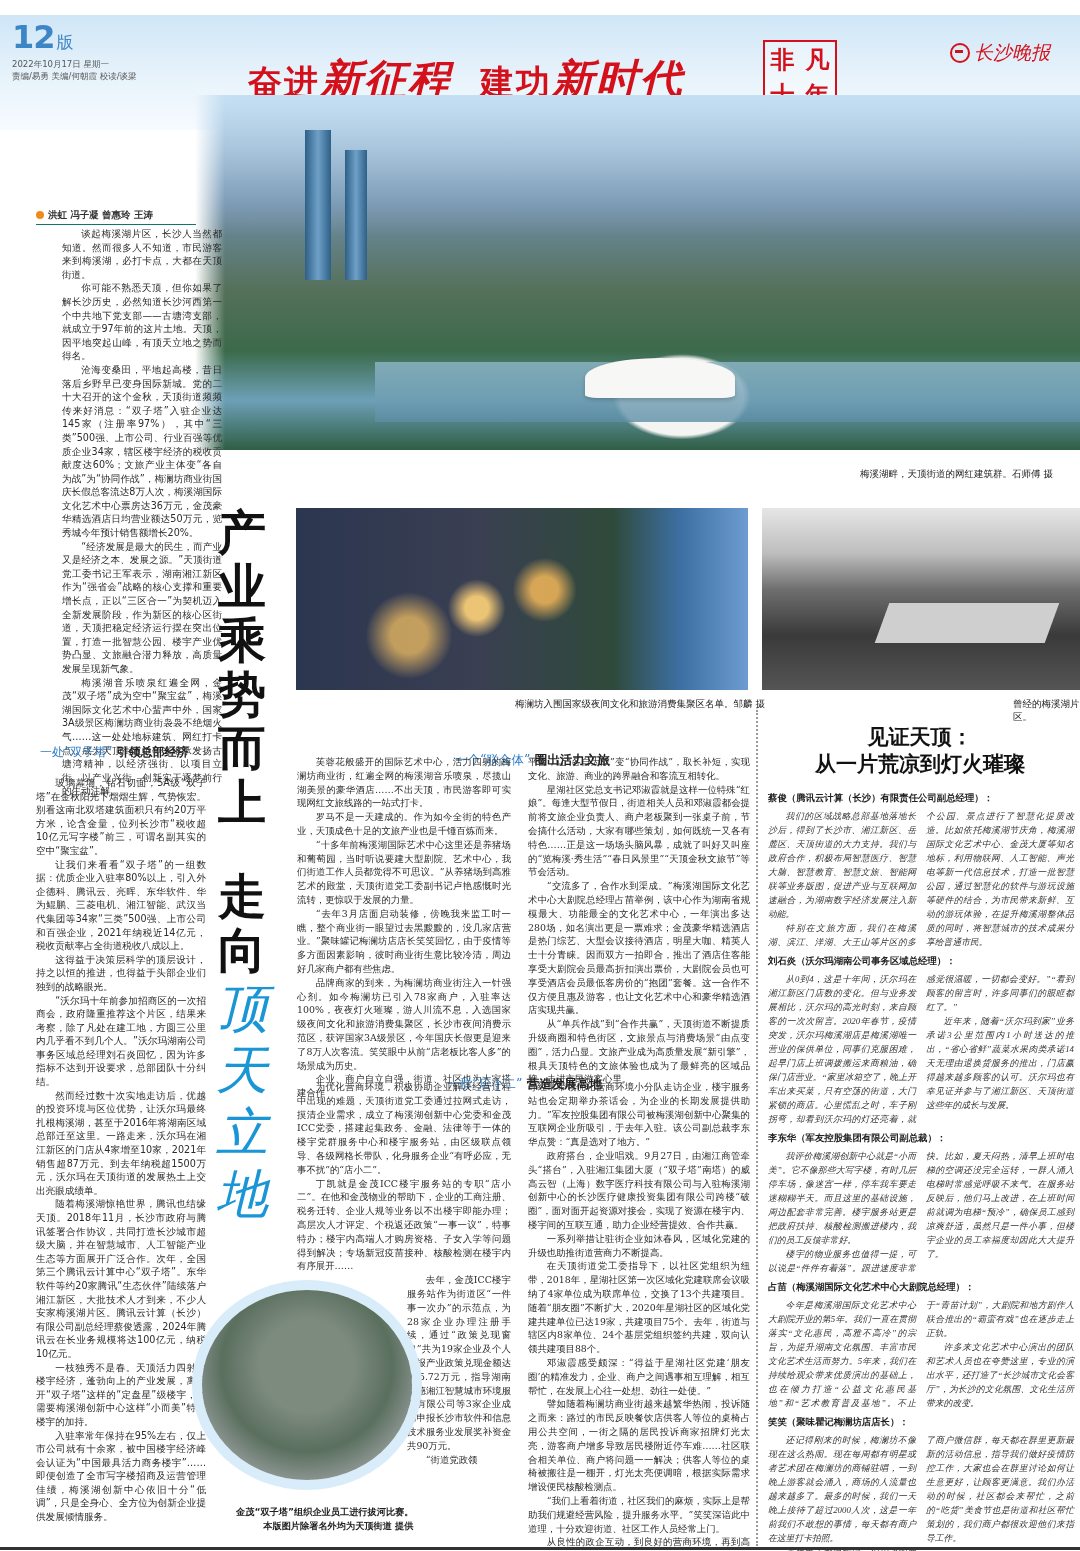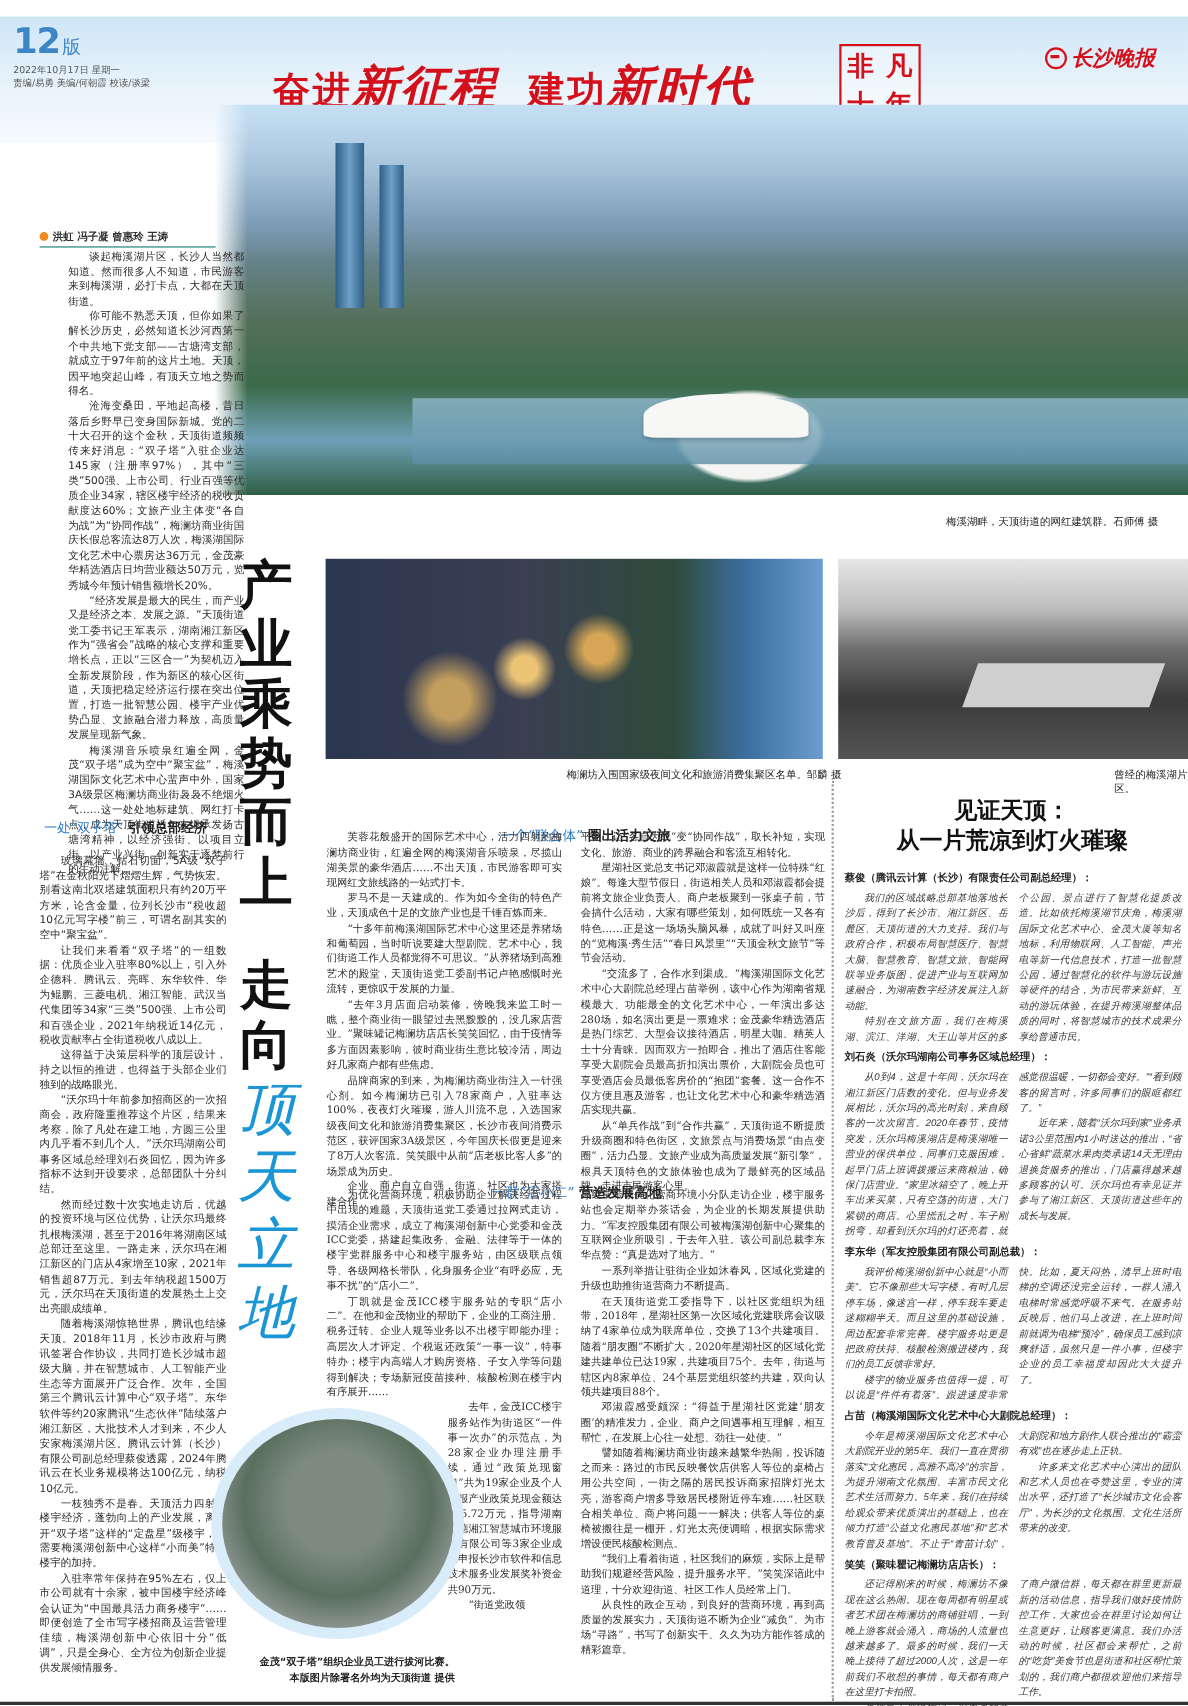--- a/index.html
+++ b/index.html
@@ -11,21 +11,21 @@
     background:linear-gradient(180deg,#cfe6f7 0%,#e8f3fb 55%,#f6fbff 100%); }
   .page-no { left:12px; top:18px; font-size:32px; color:#3d86c6; font-weight:bold; letter-spacing:-1px; }
   .page-no small { font-size:17px; font-weight:normal; margin-left:2px; }
   .meta { left:12px; top:58px; font-size:8.5px; color:#555; line-height:12px; }
   .slogan { left:248px; top:52px; font-family:"DejaVu Serif", serif; font-weight:bold; color:#d4101b; font-size:34px; letter-spacing:2px; }
   .slogan .big { font-size:42px; font-style:italic; }
   .seal { left:763px; top:40px; width:70px; height:70px; border:2px solid #d4101b; display:grid;
     grid-template-columns:1fr 1fr; grid-template-rows:1fr 1fr; background:rgba(255,255,255,0.4); }
   .seal span { color:#d4101b; font-weight:bold; font-size:24px; font-family:"DejaVu Serif", serif;
     display:flex; align-items:center; justify-content:center; }
-  .logo { left:950px; top:40px; color:#d4101b; font-size:19px; font-weight:bold; font-style:italic;
+  .logo { left:950px; top:40px; color:#d4101b; font-size:19px; font-weight:normal; font-style:italic;
     font-family:"DejaVu Serif", serif; display:flex; align-items:center; gap:4px; }
   .logo .circle { width:16px; height:16px; border-radius:50%; border:2px solid #d4101b; display:inline-block; position:relative; }
   .logo .circle::after{ content:""; position:absolute; left:3px; top:5px; width:8px; height:3px; background:#d4101b; }
   
   .hero { left:195px; top:95px; width:885px; height:355px;
     background:
       linear-gradient(180deg, rgba(200,225,245,0.9) 0%, rgba(170,200,225,0.4) 25%, rgba(0,0,0,0) 40%),
       radial-gradient(ellipse at 55% 85%, #f4f4f2 0 9%, transparent 10%),
       linear-gradient(180deg,#a9c7de 0%,#6f8ea8 30%,#55705a 55%,#3b6a4a 72%,#6da0b7 86%,#2f5e44 100%);
     -webkit-mask-image:linear-gradient(90deg, transparent 0, #000 30px);
@@ -74,21 +74,21 @@
   .m4 { left:528px; top:1080px; width:222px; }
   
   .circ { left:202px; top:1290px; width:210px; height:190px; border-radius:50%;
     background:radial-gradient(circle at 50% 40%, #7d8b7f 0 30%, #5a6f5e 55%, #9aa0a0 80%);
     box-shadow:0 0 0 10px #d9ecf9; }
   .circ-caption { left:236px; top:1505px; font-size:9.2px; color:#222; text-align:right; line-height:14px; font-weight:bold; }
   
   .rbox { left:756px; top:710px; width:324px; height:836px; border-left:2px dotted #999; }
   .rtitle { left:770px; top:723px; width:300px; text-align:center; font-family:"DejaVu Serif", serif; font-weight:bold; font-size:21px; line-height:27px; color:#111; }
   .speaker { font-size:9.4px; font-weight:bold; color:#222; margin:6px 0 4px 0; }
-  .rcol { font-family:Liberation Sans, sans-serif; font-style:italic; font-size:8.8px; line-height:14px; color:#333; text-align:justify; columns:2; column-gap:10px; }
+  .rcol { font-family:Liberation Serif, serif; font-style:italic; font-size:8.8px; line-height:14px; color:#333; text-align:justify; columns:2; column-gap:10px; }
   .rcol p { margin:0; text-indent:2em; }
   .rwrap { left:768px; top:786px; width:306px; }
   .bottom-rule { left:0; top:1547px; width:1080px; height:3px; background:#333; }
 </style>
 </head>
 <body>
 
 <div class="abs masthead"></div>
 <div class="abs page-no"><span>12</span><small>版</small></div>
 <div class="abs meta">
@@ -189,20 +189,21 @@
   <span>营造发展高地</span>
 </div>
 <div class="abs mid m3">
   <p>为优化营商环境，积极协助企业解决经营过程中出现的难题，天顶街道党工委通过拉网式走访，摸清企业需求，成立了梅溪湖创新中心党委和金茂ICC党委，搭建起集政务、金融、法律等于一体的楼宇党群服务中心和楼宇服务站，由区级联点领导、各级网格长带队，化身服务企业“有呼必应，无事不扰”的“店小二”。</p>
   <p>丁凯就是金茂ICC楼宇服务站的专职“店小二”。在他和金茂物业的帮助下，企业的工商注册、税务迁转、企业人规等业务以不出楼宇即能办理；高层次人才评定、个税返还政策“一事一议”，特事特办；楼宇内高端人才购房资格、子女入学等问题得到解决；专场新冠疫苗接种、核酸检测在楼宇内有序展开……</p>
   <p style="padding-left:110px">去年，金茂ICC楼宇服务站作为街道区“一件事一次办”的示范点，为28家企业办理注册手续，通过“政策兑现窗口”共为19家企业及个人申报产业政策兑现金额达995.72万元，指导湖南桑德湘江智慧城市环境服务有限公司等3家企业成功申报长沙市软件和信息技术服务业发展奖补资金共90万元。</p>
   <p style="padding-left:110px">“街道党政领</p>
 </div>
 <div class="abs mid m4">
   <p style="text-indent:0">导经常带领优化营商环境小分队走访企业，楼宇服务站也会定期举办茶话会，为企业的长期发展提供助力。”军友控股集团有限公司被梅溪湖创新中心聚集的互联网企业所吸引，于去年入驻。该公司副总裁李东华点赞：“真是选对了地方。”</p>
+  <p>政府搭台，企业唱戏。9月27日，由湘江商管牵头“搭台”，入驻湘江集团大厦（“双子塔”南塔）的威高云智（上海）数字医疗科技有限公司与入驻梅溪湖创新中心的长沙医疗健康投资集团有限公司跨楼“破圈”，面对面开起资源对接会，实现了资源在楼宇内、楼宇间的互联互通，助力企业经营提效、合作共赢。</p>
   <p>一系列举措让驻街企业如沐春风，区域化党建的升级也助推街道营商力不断提高。</p>
   <p>在天顶街道党工委指导下，以社区党组织为纽带，2018年，星湖社区第一次区域化党建联席会议吸纳了4家单位成为联席单位，交换了13个共建项目。随着“朋友圈”不断扩大，2020年星湖社区的区域化党建共建单位已达19家，共建项目75个。去年，街道与辖区内8家单位、24个基层党组织签约共建，双向认领共建项目88个。</p>
   <p>邓淑霞感受颇深：“得益于星湖社区党建‘朋友圈’的精准发力，企业、商户之间遇事相互理解，相互帮忙，在发展上心往一处想、劲往一处使。”</p>
   <p>譬如随着梅澜坊商业街越来越繁华热闹，投诉随之而来：路过的市民反映餐饮店供客人等位的桌椅占用公共空间，一街之隔的居民投诉商家招牌灯光太亮，游客商户增多导致居民楼附近停车难……社区联合相关单位、商户将问题一一解决；供客人等位的桌椅被搬往是一棚开，灯光太亮便调暗，根据实际需求增设便民核酸检测点。</p>
   <p>“我们上看着街道，社区我们的麻烦，实际上是帮助我们规避经营风险，提升服务水平。”笑笑深谙此中道理，十分欢迎街道、社区工作人员经常上门。</p>
   <p>从良性的政企互动，到良好的营商环境，再到高质量的发展实力，天顶街道不断为企业“减负”、为市场“寻路”，书写了创新实干、久久为功方能作答成的精彩篇章。</p>
 </div>
 
 <div class="abs circ"></div>
 <div class="abs circ-caption">

